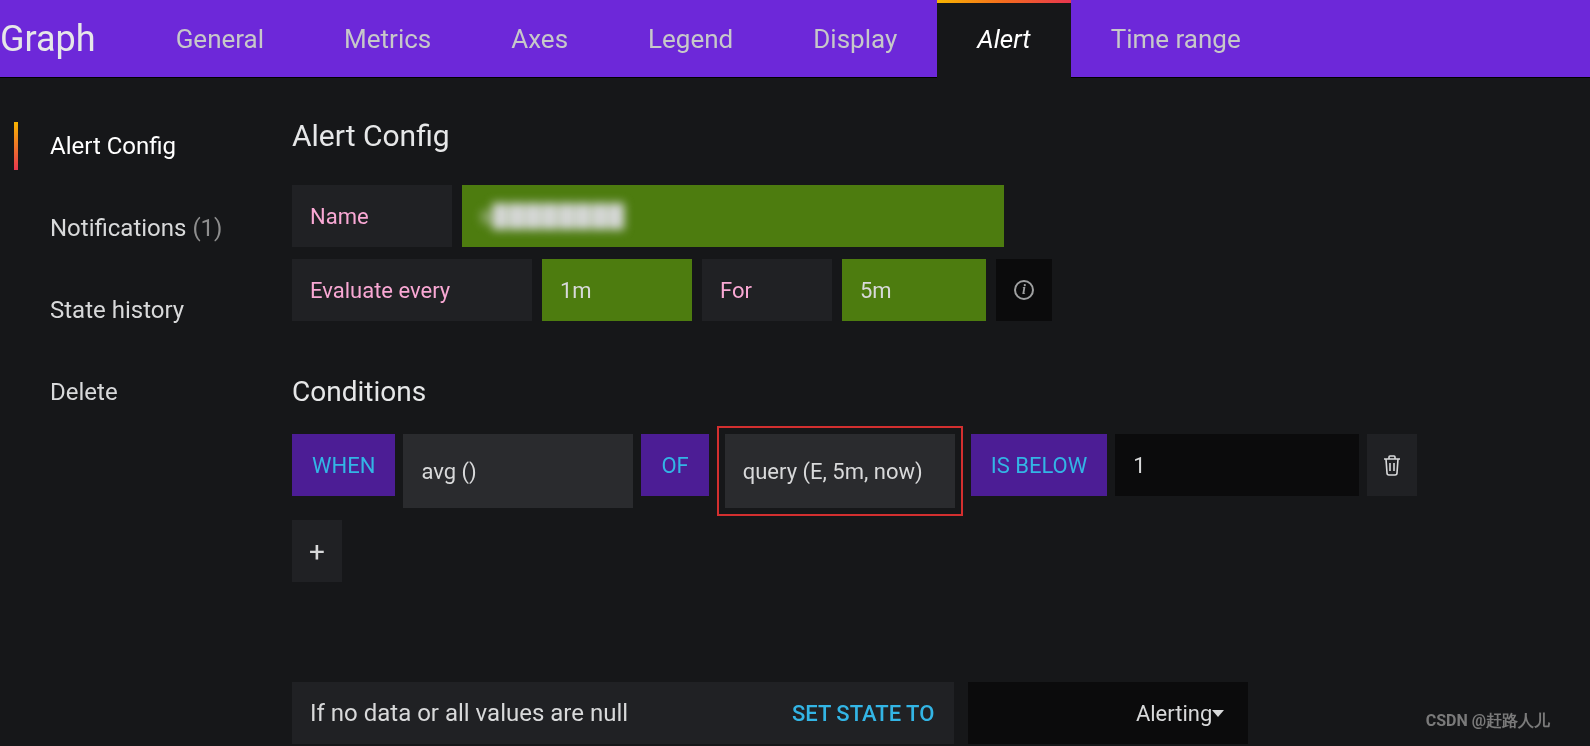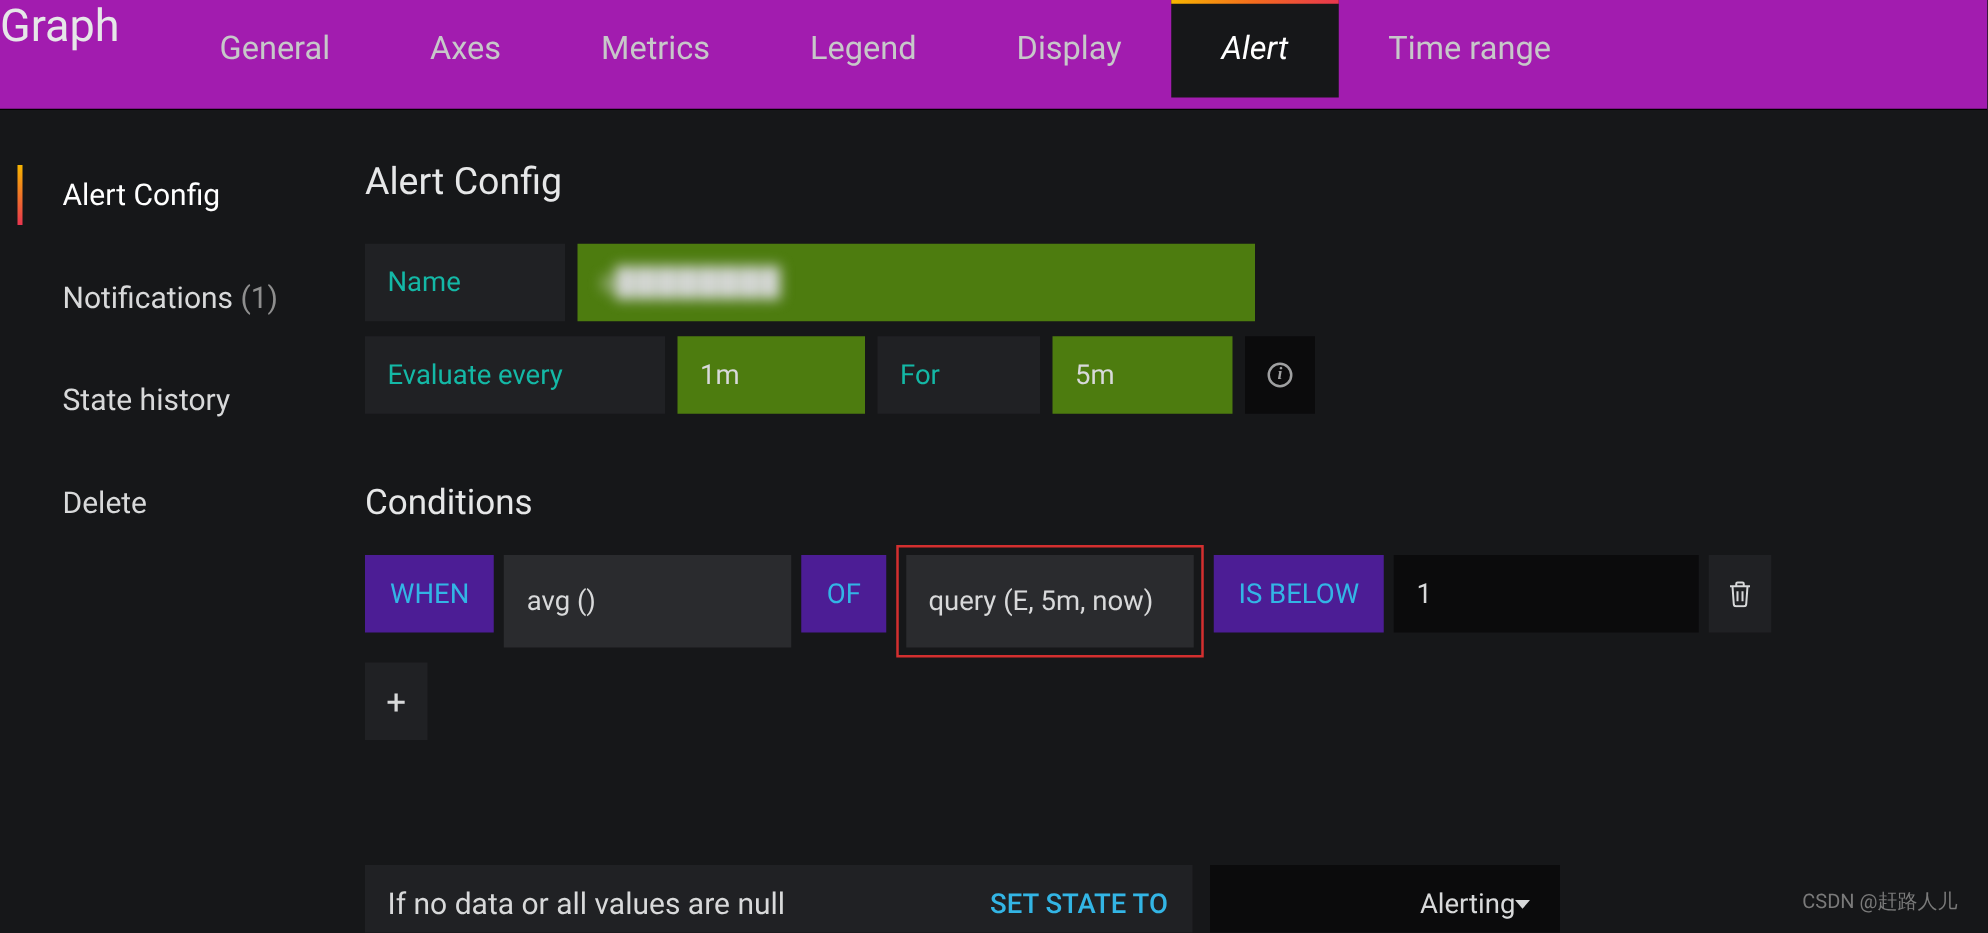--- a/index.html
+++ b/index.html
@@ -8,22 +8,23 @@
     color: #d8d9da;
     font-family: -apple-system, BlinkMacSystemFont, "Segoe UI", Roboto, Helvetica, Arial, sans-serif;
     width: 1590px;
     height: 746px;
     overflow: hidden;
     position: relative;
   }
   
   .tabbar {
     display: flex;
-    height: 88px;
-    background: #a21caf;
+    align-items: center;
+    height: 78px;
+    background: #6d28d9;
     border-bottom: 1px solid #000;
   }
   .panel-title {
     font-size: 36px;
     color: #e6e7e8;
     padding: 0 40px 0 0;
     font-weight: 400;
   }
   .tab {
     padding: 0 40px;
@@ -89,21 +90,21 @@
     margin-bottom: 32px;
     font-weight: 400;
   }
   .row {
     display: flex;
     gap: 10px;
     margin-bottom: 12px;
   }
   .label-box {
     background: #202124;
-    color: #14b8a6;
+    color: #f9a8d4;
     font-size: 22px;
     display: flex;
     align-items: center;
     padding: 0 18px;
     height: 62px;
   }
   .input-box {
     background: #4d7c0f;
     color: #d8d9da;
     font-size: 22px;
@@ -252,37 +253,38 @@
   }
   .caret {
     width: 0; height: 0;
     border-left: 6px solid transparent;
     border-right: 6px solid transparent;
     border-top: 7px solid #d8d9da;
   }
   .watermark {
     position: absolute;
     bottom: 14px;
-    right: 24px;
+    right: 40px;
     color: #7a7a7a;
     font-size: 16px;
+    font-weight: bold;
   }
   .blurred {
     filter: blur(5px);
     letter-spacing: 1px;
   }
 </style>
 </head>
 <body>
 
 <div class="tabbar">
   <div class="panel-title">Graph</div>
   <div class="tab">General</div>
+  <div class="tab">Metrics</div>
   <div class="tab">Axes</div>
-  <div class="tab">Metrics</div>
   <div class="tab">Legend</div>
   <div class="tab">Display</div>
   <div class="tab active">Alert</div>
   <div class="tab">Time range</div>
 </div>
 
 <div class="content">
 
   <div class="sidebar">
     <div class="sidebar-item active">

